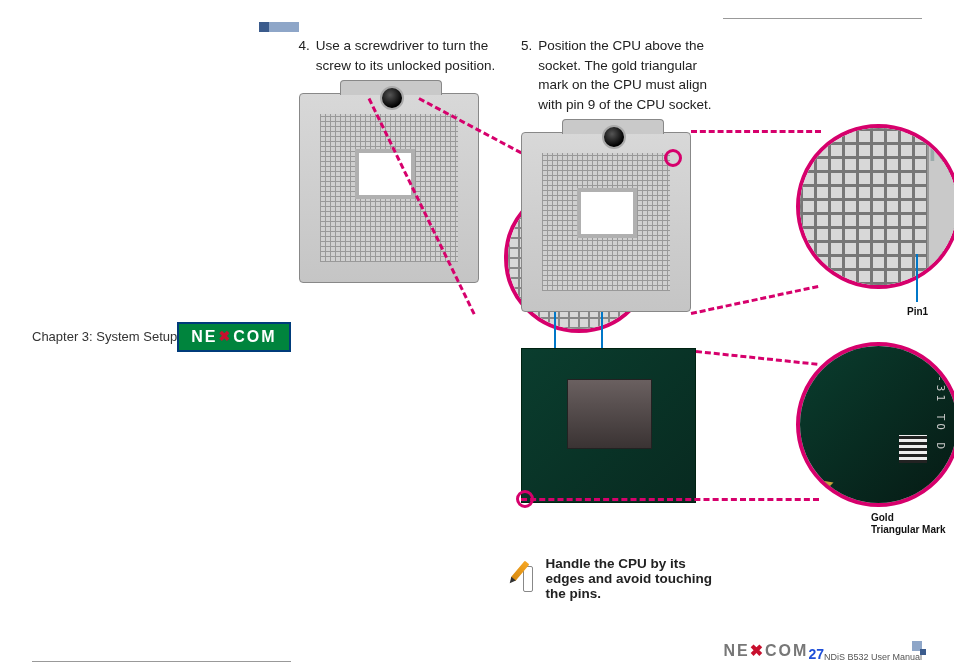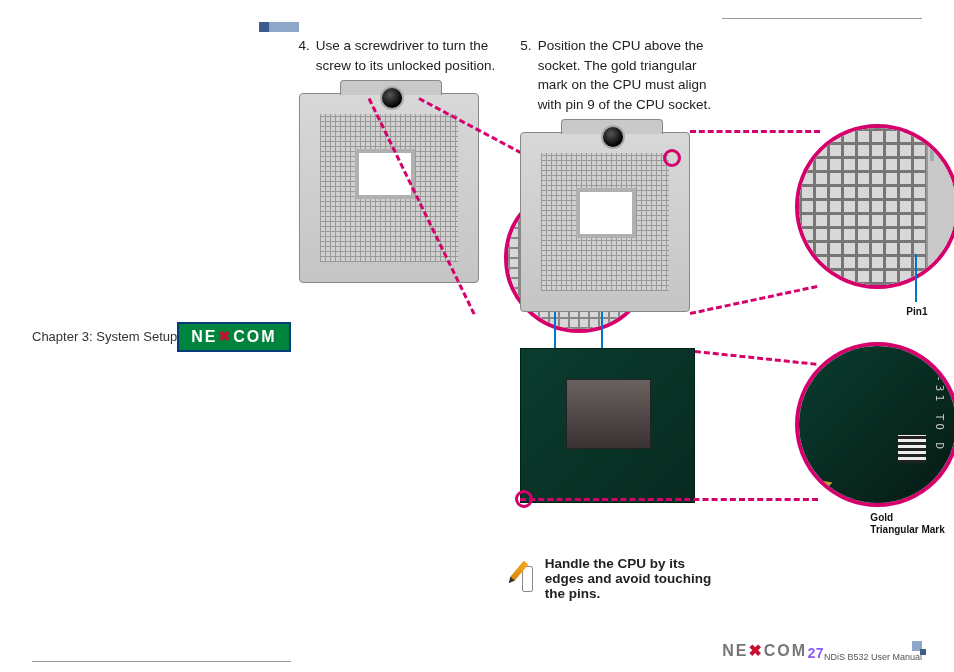--- a/index.html
+++ b/index.html
@@ -271,22 +271,21 @@
     color:#777;
     font-weight:700;
     letter-spacing:2px;
     font-size:16px;
     margin-bottom:2px;
   }
   .footer-logo .x { color:#c8102e; }
   .page-num {
     font-size:14px;
     font-weight:700;
-    color:#8b5cf6;
-    font-family:Liberation Mono, monospace;
+    color:#1d4ed8;
   }
   .footer-right { text-align:right; }
   .footer-mark {
     display:inline-block;
     width:10px; height:10px;
     background:#8ea6c8;
     position:relative;
     top:1px;
     margin-left:4px;
   }

